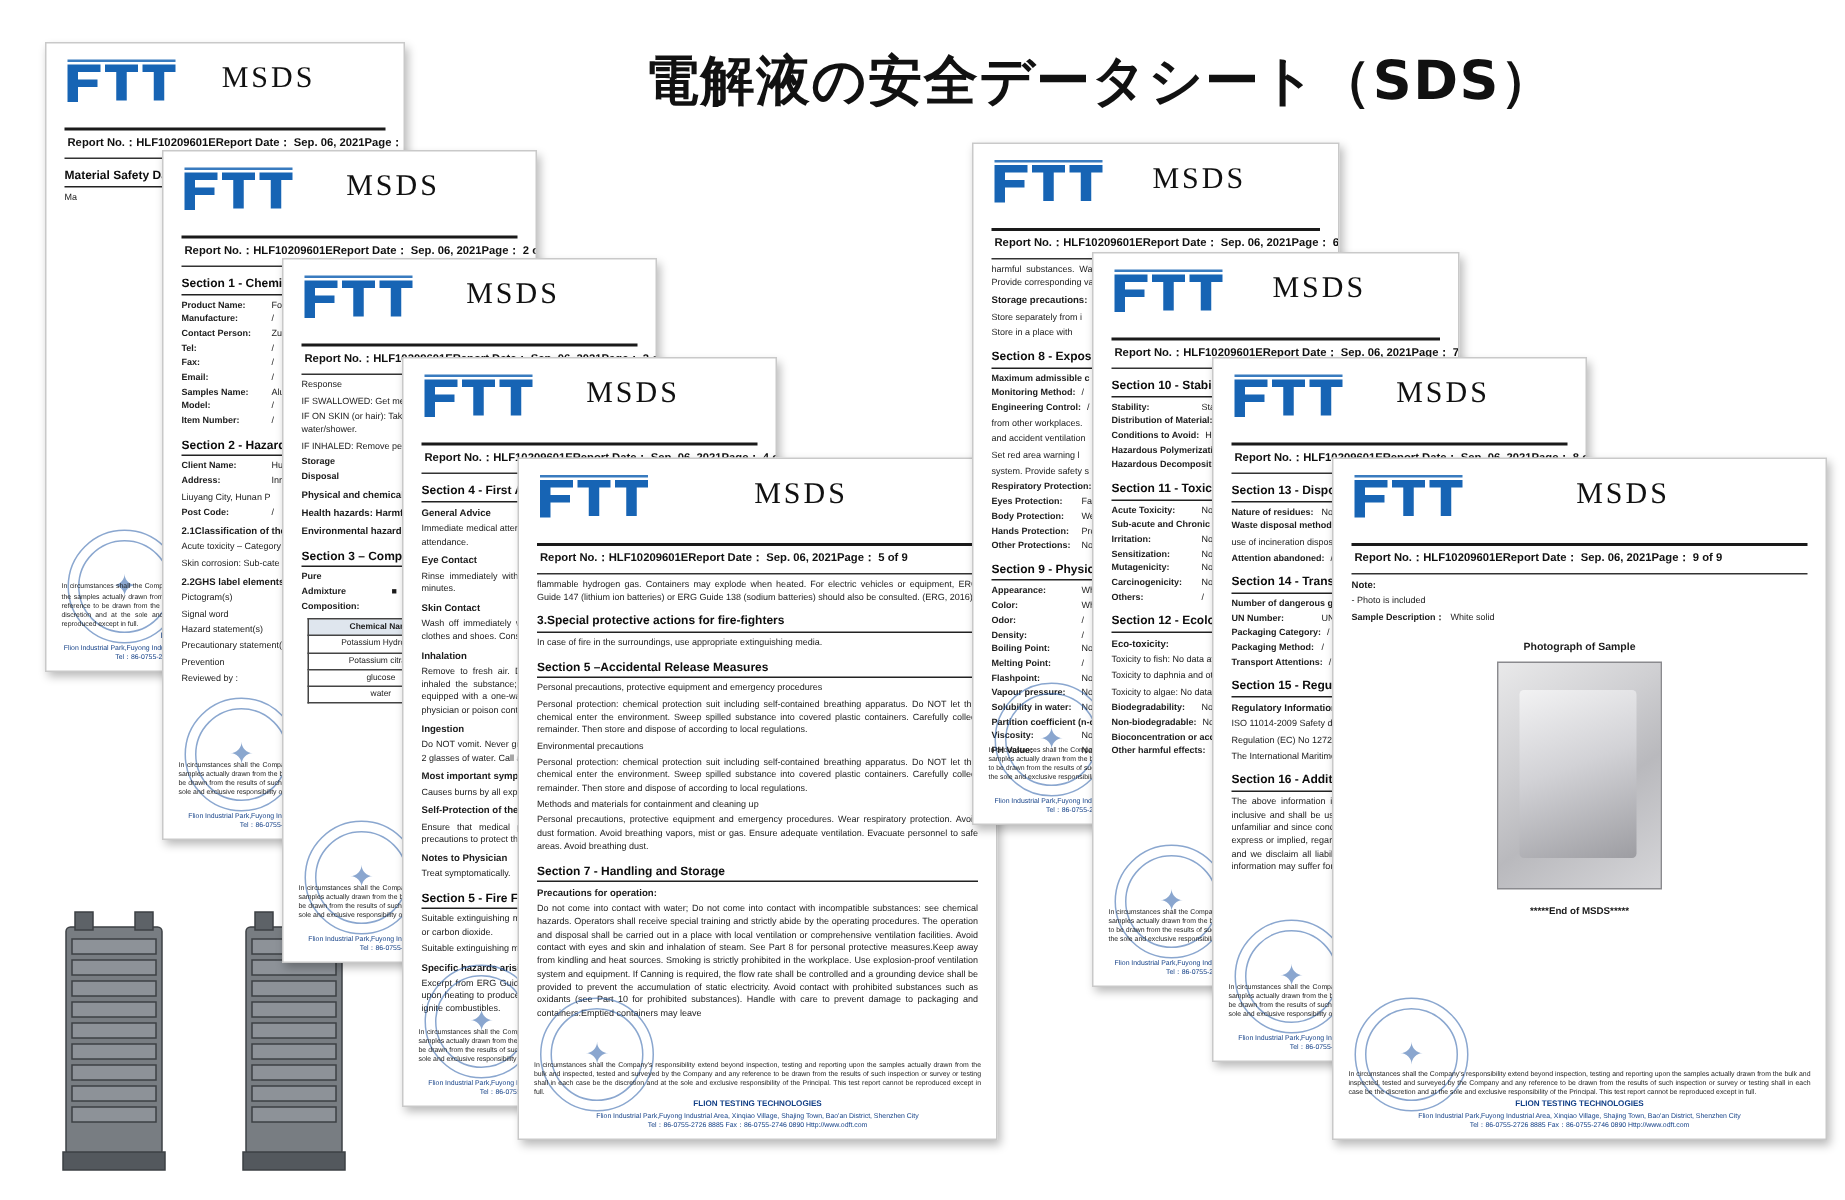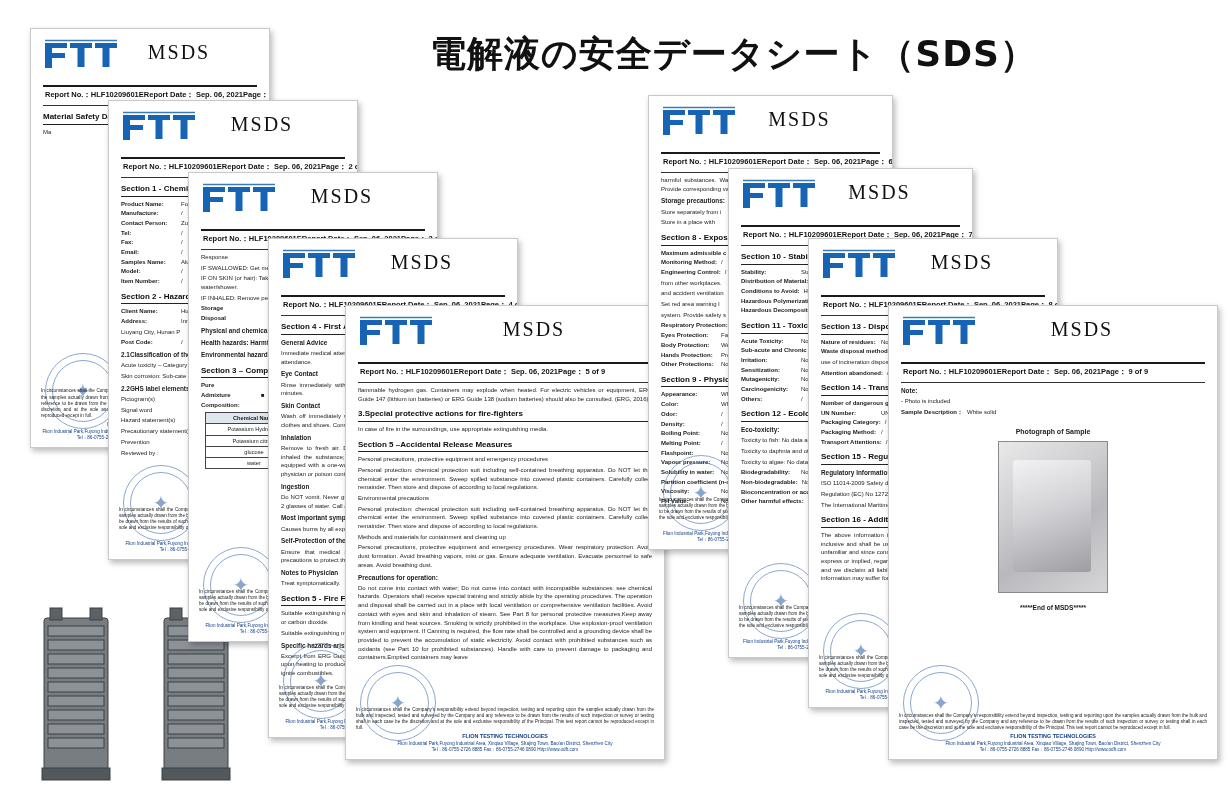--- a/index.html
+++ b/index.html
@@ -439,20 +439,21 @@
             <div class="p">flammable hydrogen gas. Containers may explode when heated. For electric vehicles or equipment, ERG Guide 147 (lithium ion batteries) or ERG Guide 138 (sodium batteries) should also be consulted. (ERG, 2016)</div>
             <div class="sec">3.Special protective actions for fire-fighters</div>
             <div class="p">In case of fire in the surroundings, use appropriate extinguishing media.</div>
             <div class="sec">Section 5 –Accidental Release Measures</div>
             <div class="p">Personal precautions, protective equipment and emergency procedures</div>
             <div class="p">Personal protection: chemical protection suit including self-contained breathing apparatus. Do NOT let this chemical enter the environment. Sweep spilled substance into covered plastic containers. Carefully collect remainder. Then store and dispose of according to local regulations.</div>
             <div class="p">Environmental precautions</div>
             <div class="p">Personal protection: chemical protection suit including self-contained breathing apparatus. Do NOT let this chemical enter the environment. Sweep spilled substance into covered plastic containers. Carefully collect remainder. Then store and dispose of according to local regulations.</div>
             <div class="p">Methods and materials for containment and cleaning up</div>
             <div class="p">Personal precautions, protective equipment and emergency procedures. Wear respiratory protection. Avoid dust formation. Avoid breathing vapors, mist or gas. Ensure adequate ventilation. Evacuate personnel to safe areas. Avoid breathing dust.</div>
+            <div class="sec">Section 7 - Handling and Storage</div>
             <div class="sub">Precautions for operation:</div>
             <div class="p">Do not come into contact with water; Do not come into contact with incompatible substances: see chemical hazards. Operators shall receive special training and strictly abide by the operating procedures. The operation and disposal shall be carried out in a place with local ventilation or comprehensive ventilation facilities. Avoid contact with eyes and skin and inhalation of steam. See Part 8 for personal protective measures.Keep away from kindling and heat sources. Smoking is strictly prohibited in the workplace. Use explosion-proof ventilation system and equipment. If Canning is required, the flow rate shall be controlled and a grounding device shall be provided to prevent the accumulation of static electricity. Avoid contact with prohibited substances such as oxidants (see Part 10 for prohibited substances). Handle with care to prevent damage to packaging and containers.Emptied containers may leave</div>
           </div>
           <div class="stamp" style="left:14px;bottom:18px;">
             <span class="star">✦</span>
           </div>
           <div class="foot">
             <div>In circumstances shall the Company's responsibility extend beyond inspection, testing and reporting upon the samples actually drawn from the bulk and inspected, tested and surveyed by the Company and any reference to be drawn from the results of such inspection or survey or testing shall in each case be the discretion and at the sole and exclusive responsibility of the Principal. This test report cannot be reproduced except in full.</div>
             <div class="co">FLION TESTING TECHNOLOGIES</div>
             <div class="addr">Flion Industrial Park,Fuyong Industrial Area, Xinqiao Village, Shajing Town, Bao'an District, Shenzhen City</div>

